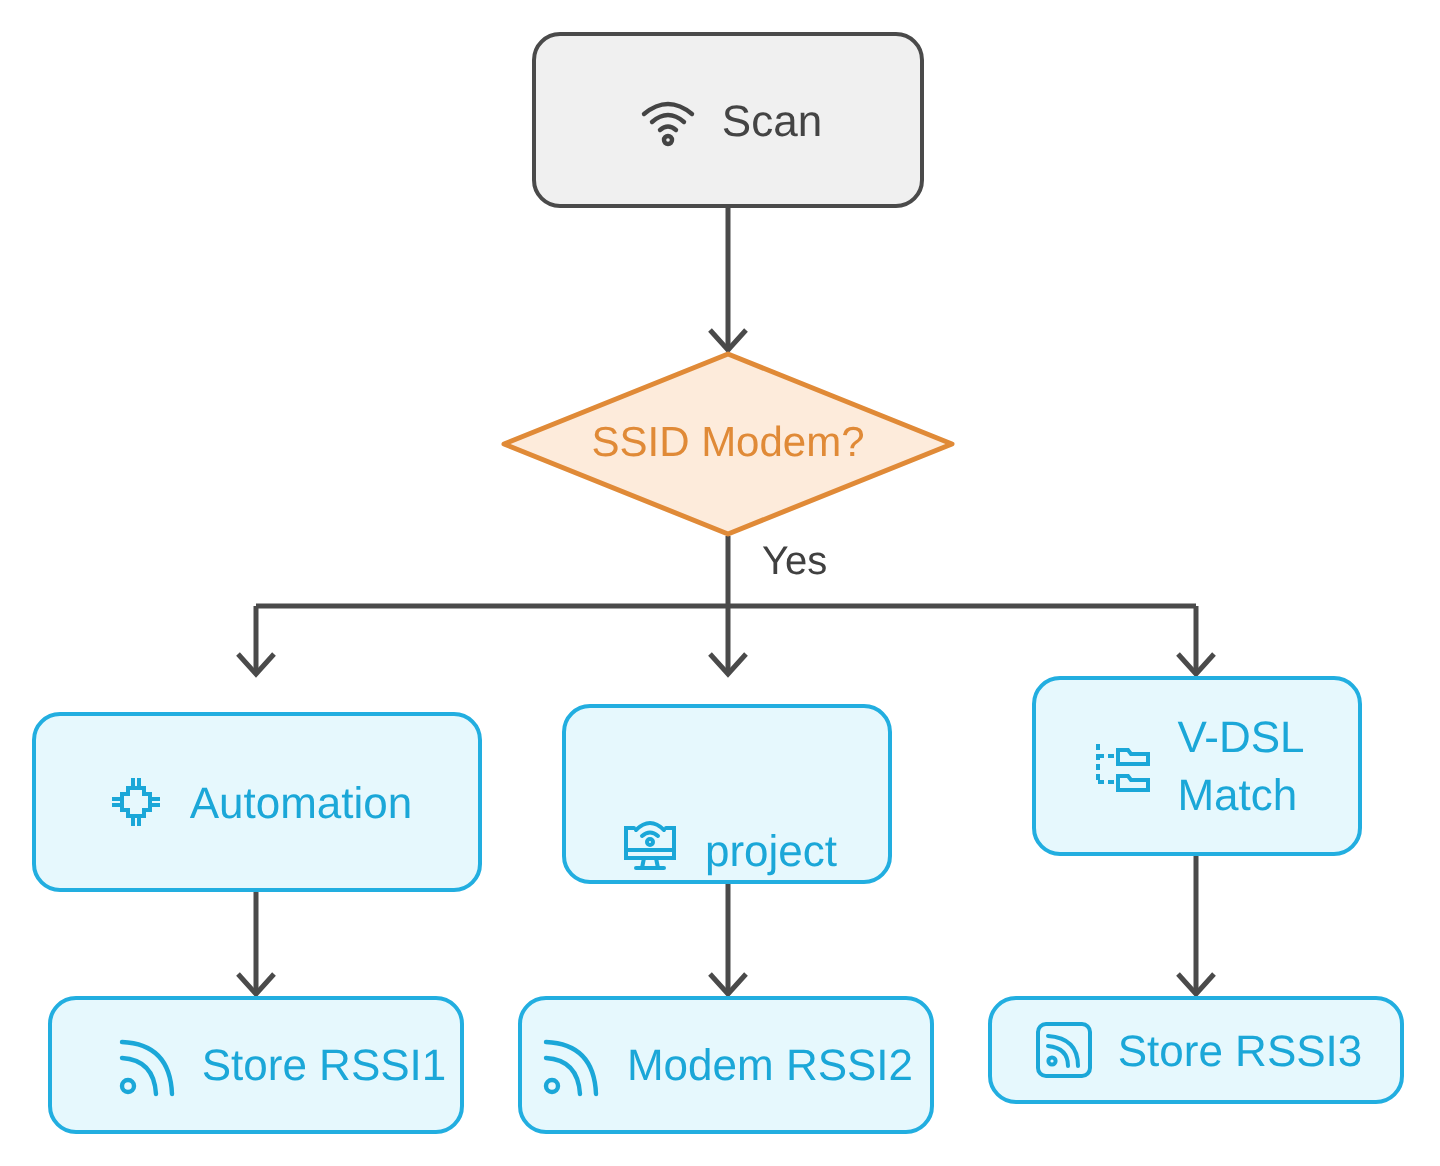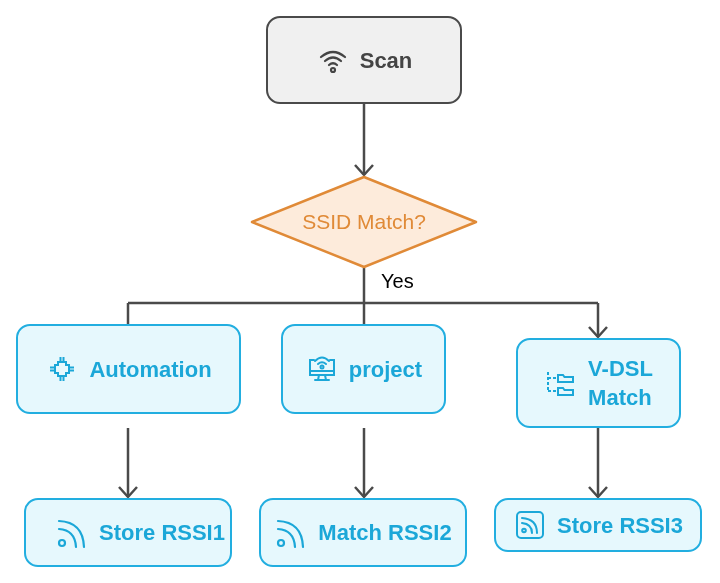--- a/index.html
+++ b/index.html
@@ -1,30 +1,30 @@
 <!DOCTYPE html>
 <html><head>
 <meta charset="utf-8">
 <style>
   html, body { margin: 0; padding: 0; background: #ffffff; }
   body { width: 720px; height: 583px; position: relative; overflow: hidden;
          font-family: "Liberation Sans", "DejaVu Sans", sans-serif; }
   svg.edges { position: absolute; left: 0; top: 0; }
   .node { position: absolute; box-sizing: border-box; display: flex; align-items: center;
-          justify-content: center; border-radius: 14px; font-weight: bold; }
+          justify-content: center; border-radius: 14px; }
   .node.start { left: 266px; top: 16px; width: 196px; height: 88px;
                 background: #f0f0f0; border: 2.5px solid #4a4a4a; color: #444444; }
   .node.proc { background: #e6f8fd; border: 2.5px solid #22aee0; color: #1ba7d8; }
   .label { font-size: 22px; line-height: 29px; margin-left: 10px; }
   .icon { width: 34px; height: 34px; flex: 0 0 34px; display: flex; align-items: center; justify-content: center; }
   .icon svg { display: block; }
   .decision-text { position: absolute; left: 250px; top: 200px; width: 228px; height: 44px;
                    display: flex; align-items: center; justify-content: center;
                    font-size: 21px; color: #e08a37; }
-  .edge-label { position: absolute; left: 381px; top: 270px; font-size: 20px; color: #000000; }
+  .edge-label { position: absolute; left: 381px; top: 270px; font-size: 20px; color: #404040; }
 </style>
 </head>
 <body>
 
 <svg class="edges" width="720" height="583">
   <g fill="none" stroke="#4a4a4a" stroke-width="2.5">
     <path d="M364 104 V175"></path>
     <path d="M355 165 L364 175 L373 165"></path>
     <path d="M364 268 V337"></path>
     <path d="M128 303 H598"></path>
@@ -50,38 +50,38 @@
       <path d="M7 16 Q15 9 23 16"></path>
       <path d="M11 20 Q15 16.5 19 20"></path>
       <circle cx="15" cy="25" r="2"></circle>
     </svg>
   </span>
   <span class="label">
     <span>Scan</span><br>
   </span>
 </div>
 
-<div class="decision-text">SSID Match?</div>
+<div class="decision-text">SSID Modem?</div>
 
 <div class="edge-label">Yes</div>
 
-<div class="node proc" style="left:16px; top:324px; width:225px; height:90px;">
+<div class="node proc" style="left:16px; top:356px; width:225px; height:90px;">
   <span class="icon">
     <svg width="30" height="30" viewBox="0 0 30 30" fill="none" stroke="#1ba7d8" stroke-width="2">
       <path d="M11 8 H19 V11 H22 V19 H19 V22 H11 V19 H8 V11 H11 Z"></path>
       <path d="M13.5 3 V8 M16.5 3 V8 M13.5 22 V27 M16.5 22 V27"></path>
       <path d="M3 13.5 H8 M3 16.5 H8 M22 13.5 H27 M22 16.5 H27"></path>
     </svg>
   </span>
   <span class="label">
     <span>Automation</span><br>
   </span>
 </div>
 
-<div class="node proc" style="left:281px; top:324px; width:165px; height:90px;">
+<div class="node proc" style="left:281px; top:352px; width:165px; height:90px;align-items:flex-end;">
   <span class="icon">
     <svg width="32" height="32" viewBox="0 0 32 32" fill="none" stroke="#1ba7d8" stroke-width="2" stroke-linecap="round">
       <path d="M8 7 H4 V22 H28 V7 H24"></path>
       <path d="M9 8 Q16 1 23 8"></path>
       <path d="M12 11 Q16 7.5 20 11"></path>
       <circle cx="16" cy="14" r="1.5"></circle>
       <path d="M4 18 H28"></path>
       <path d="M13 22 L12 27 M19 22 L20 27 M9 27 H23"></path>
     </svg>
   </span>
@@ -115,21 +115,21 @@
 </div>
 
 <div class="node proc" style="left:259px; top:498px; width:208px; height:69px;">
   <span class="icon">
     <svg width="34" height="34" viewBox="0 0 34 34" fill="none" stroke="#1ba7d8" stroke-width="2.2" stroke-linecap="round">
       <path d="M4 5 Q28 6 29 31"></path>
       <path d="M4 13 Q20 14 21 31"></path>
       <circle cx="7" cy="27" r="3"></circle>
     </svg>
   </span>
-  <span class="label">Match RSSI2</span>
+  <span class="label">Modem RSSI2</span>
 </div>
 
 <div class="node proc" style="left:494px; top:498px; width:208px; height:54px;">
   <span class="icon">
     <svg width="32" height="32" viewBox="0 0 32 32" fill="none" stroke="#1ba7d8" stroke-width="2" stroke-linecap="round">
       <rect x="3" y="3" width="26" height="26" rx="4"></rect>
       <path d="M8 9 Q23 10 23 24"></path>
       <path d="M8 14 Q18 15 18 24"></path>
       <circle cx="10" cy="21.5" r="1.8"></circle>
     </svg>

